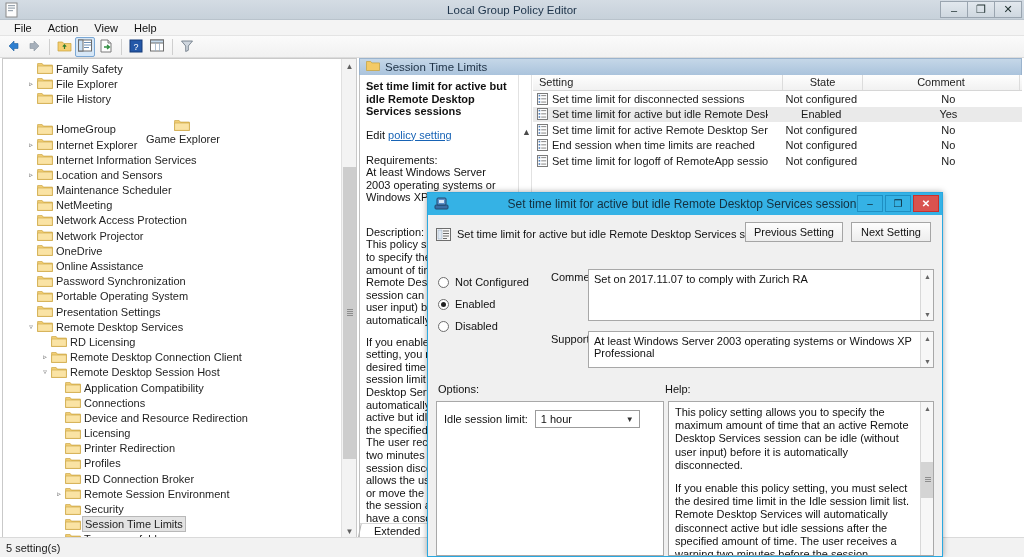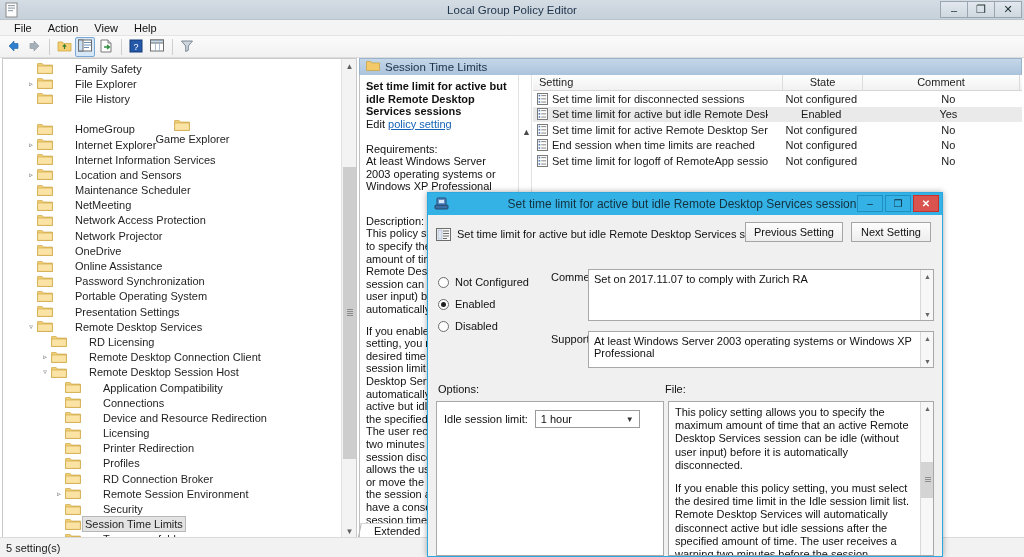--- a/index.html
+++ b/index.html
@@ -80,41 +80,41 @@
              background: repeating-linear-gradient(to bottom,#8d8d8d 0 1px,transparent 1px 2px); }
 
   .tree-list { position:absolute; left:0; top:2px; width:338px; }
   .tnode {
     height:15.2px; display:flex; align-items:center; font-size:11px; color:#1f1f1f;
     white-space:nowrap; padding-left:2px;
   }
   .tnode .twist { width:12px; height:12px; display:flex; align-items:center; justify-content:center;
                   font-size:7px; color:#606060; flex:none; }
   .tnode .tfolder { width:16px; height:13px; flex:none; margin-right:3px; }
-  .tnode .tlabel { line-height:14px;margin-left:19px; }
+  .tnode .tlabel { line-height:14px; }
   .tnode.selected .tlabel { background:#e3e3e3; border:1px solid #b8b8b8; padding:0 2px; margin-left:-2px; }
 
   
   .right-pane { position:absolute; left:359px; top:0px; width:663px; height:482px; }
 
   .rp-header {
     position:absolute; left:0; top:0; width:663px; height:17px;
     background: linear-gradient(to bottom,#c5d7e8,#aac3dc);
     border:1px solid #9ab3cd; border-bottom:none;
     display:flex; align-items:center; padding-left:6px; gap:5px;
   }
   .rp-header .hlabel { font-size:11.5px; color:#1d3044; font-weight:normal; }
 
   .rp-body { position:absolute; left:0; top:17px; width:663px; height:465px; background:#fff;
              border:1px solid #c0c0c0; border-top:none; }
 
   
   .desc-col { position:absolute; left:0; top:0; width:158px; height:463px; background:#fff; padding:5px 6px 0 6px; overflow:hidden;}
   .desc-title { font-size:11px; font-weight:bold; color:#111; line-height:12.5px; }
-  .desc-edit { font-size:11px; color:#111; }
+  .desc-edit { margin-top:11px; font-size:11px; color:#111; }
   .desc-edit a { color:#1763b5; text-decoration:underline; }
   .desc-h { margin-top:13px; font-size:11px; color:#111; line-height:12.6px;}
   .desc-p { font-size:11px; color:#111; line-height:12.6px; }
   .desc-gap { height:9px; }
 
   .desc-splitter { position:absolute; left:158px; top:0; width:14px; height:463px; background:#fff;
                    border-left:1px solid #e2e2e2; border-right:1px solid #e2e2e2; }
   .desc-splitter .chev { position:absolute; left:3px; top:52px; font-size:9px; color:#4a4a4a; }
   .desc-splitter .grip { position:absolute; left:4px; top:222px; width:6px; height:20px;
                          background: repeating-linear-gradient(to bottom,#9a9a9a 0 1px,transparent 1px 3px); }
@@ -819,21 +819,21 @@
       <div class="lbl-supported">Supported on:</div>
       <div class="supported-box">
         <div class="txt">At least Windows Server 2003 operating systems or Windows XP Professional</div>
         <div class="vscroll">
           <div class="vs-up">▲</div>
           <div class="vs-dn">▼</div>
         </div>
       </div>
 
       <div class="lbl-options">Options:</div>
-      <div class="lbl-help">File:</div>
+      <div class="lbl-help">Help:</div>
 
       <div class="options-box">
         <div class="opt-row">
           <span class="opt-label">Idle session limit:</span>
           <div class="combo">
             <span>1 hour</span>
             <span class="arrow">▼</span>
           </div>
         </div>
       </div>

